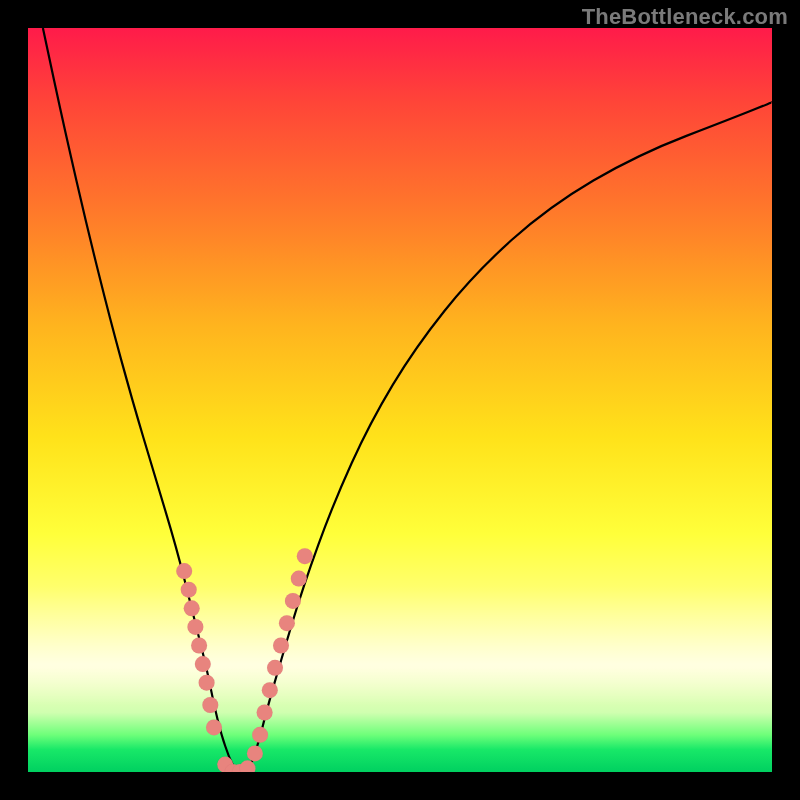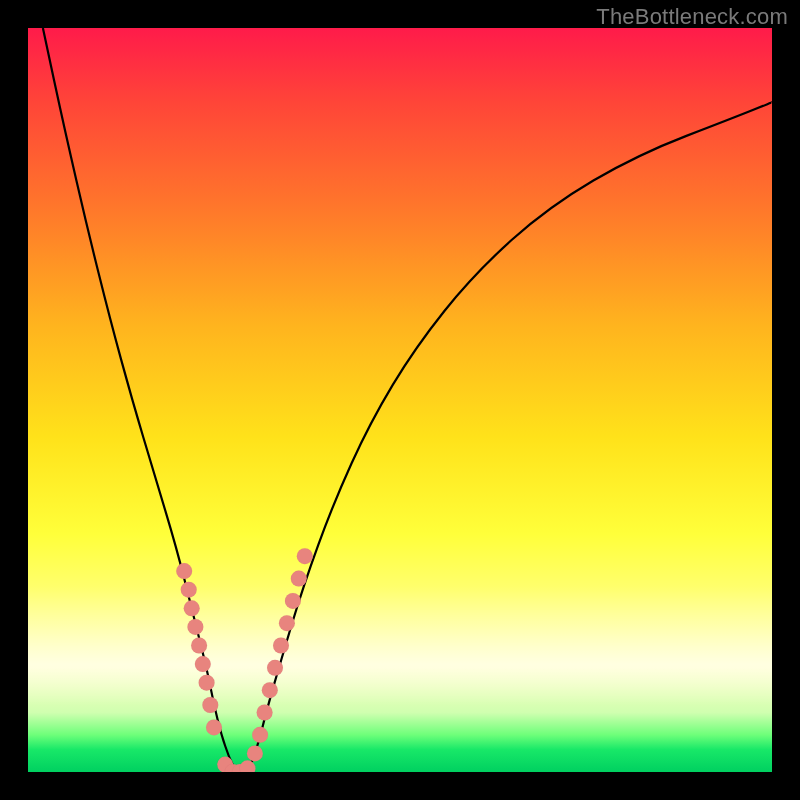--- a/index.html
+++ b/index.html
@@ -31,21 +31,21 @@
       #18e868 97%,
       #00d060 100%
     );
   }
   .watermark {
     position: absolute;
     top: 4px;
     right: 12px;
     color: #7a7a7a;
     font-size: 22px;
-    font-weight: 400;
+    font-weight: 700;
     letter-spacing: 0.2px;
     user-select: none;
   }
   svg.plot {
     position: absolute;
     left: 0;
     top: 0;
     width: 744px;
     height: 744px;
     display: block;

